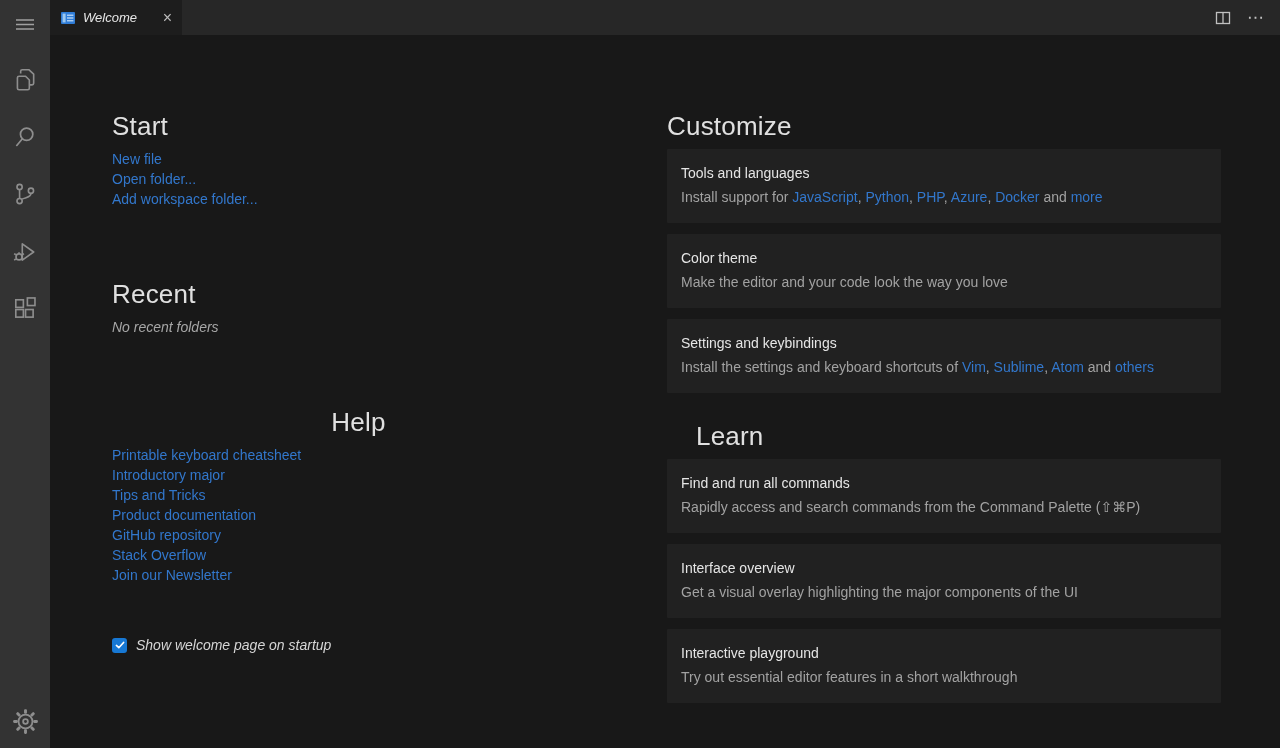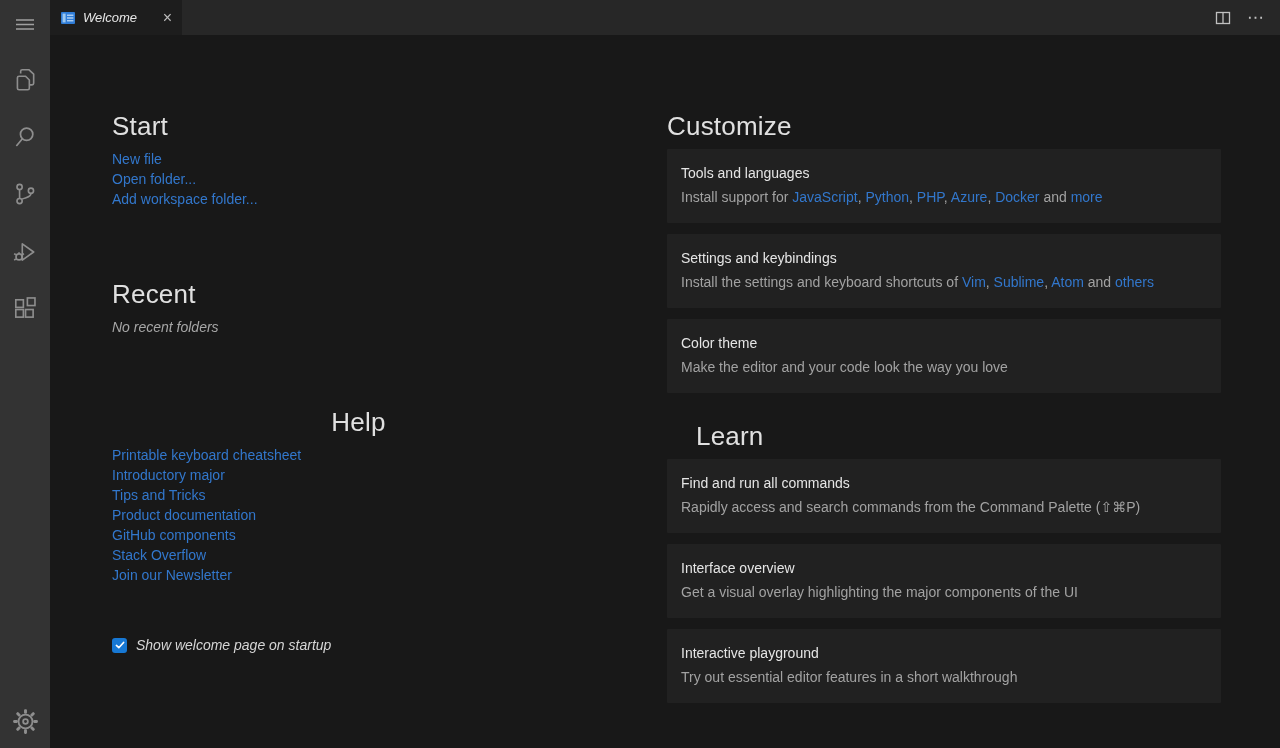--- a/index.html
+++ b/index.html
@@ -196,21 +196,21 @@
           <h2 class="wp-heading">Recent</h2>
           <p class="muted">No recent folders</p>
         </section>
 
         <section class="sec-help">
           <h2 class="wp-heading">Help</h2>
           <a class="link">Printable keyboard cheatsheet</a>
           <a class="link">Introductory major</a>
           <a class="link">Tips and Tricks</a>
           <a class="link">Product documentation</a>
-          <a class="link">GitHub components</a>
+          <a class="link">GitHub repository</a>
           <a class="link">Stack Overflow</a>
           <a class="link">Join our Newsletter</a>
         </section>
 
         <div class="startup-row">
           <span class="checkbox">
             <svg width="12" height="12" viewBox="0 0 16 16" fill="none" stroke="#ffffff" stroke-width="2.2" stroke-linecap="round" stroke-linejoin="round">
                 <path d="M3.2 8.6 6.4 11.6 12.8 4.6"></path>
               </svg>
           </span>
@@ -221,28 +221,28 @@
       <div class="col-right">
         <section class="sec-customize">
           <h2 class="wp-heading">Customize</h2>
 
           <div class="card">
             <div class="card-title">Tools and languages</div>
             <div class="card-desc"><span>Install support for </span><a class="inline-link">JavaScript</a><span>, </span><a class="inline-link">Python</a><span>, </span><a class="inline-link">PHP</a><span>, </span><a class="inline-link">Azure</a><span>, </span><a class="inline-link">Docker</a><span> and </span><a class="inline-link">more</a></div>
           </div>
 
           <div class="card">
+            <div class="card-title">Color theme</div>
+            <div class="card-desc"><span>Make the editor and your code look the way you love</span></div>
+          </div>
+
+          <div class="card">
             <div class="card-title">Settings and keybindings</div>
             <div class="card-desc"><span>Install the settings and keyboard shortcuts of </span><a class="inline-link">Vim</a><span>, </span><a class="inline-link">Sublime</a><span>, </span><a class="inline-link">Atom</a><span> and </span><a class="inline-link">others</a></div>
           </div>
-
-          <div class="card">
-            <div class="card-title">Color theme</div>
-            <div class="card-desc"><span>Make the editor and your code look the way you love</span></div>
-          </div>
         </section>
 
         <section class="sec-learn">
           <h2 class="wp-heading">Learn</h2>
 
           <div class="card">
             <div class="card-title">Find and run all commands</div>
             <div class="card-desc"><span>Rapidly access and search commands from the Command Palette (⇧⌘P)</span></div>
           </div>
 

